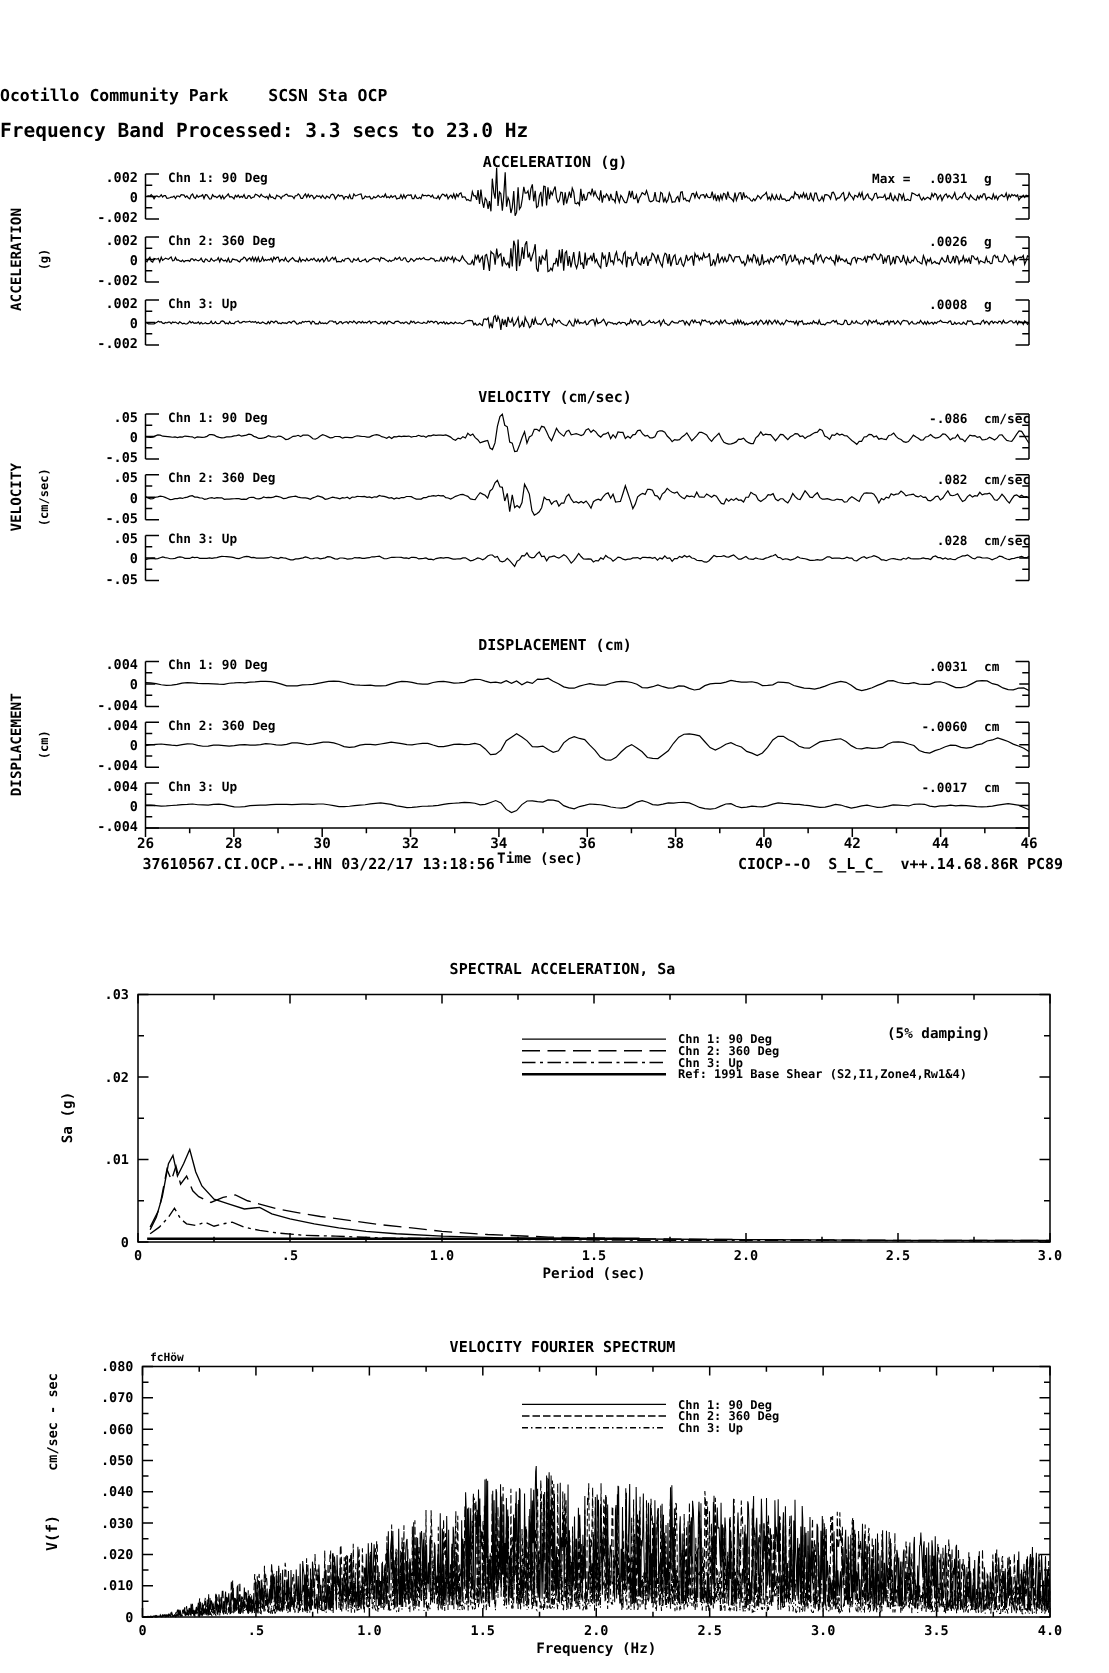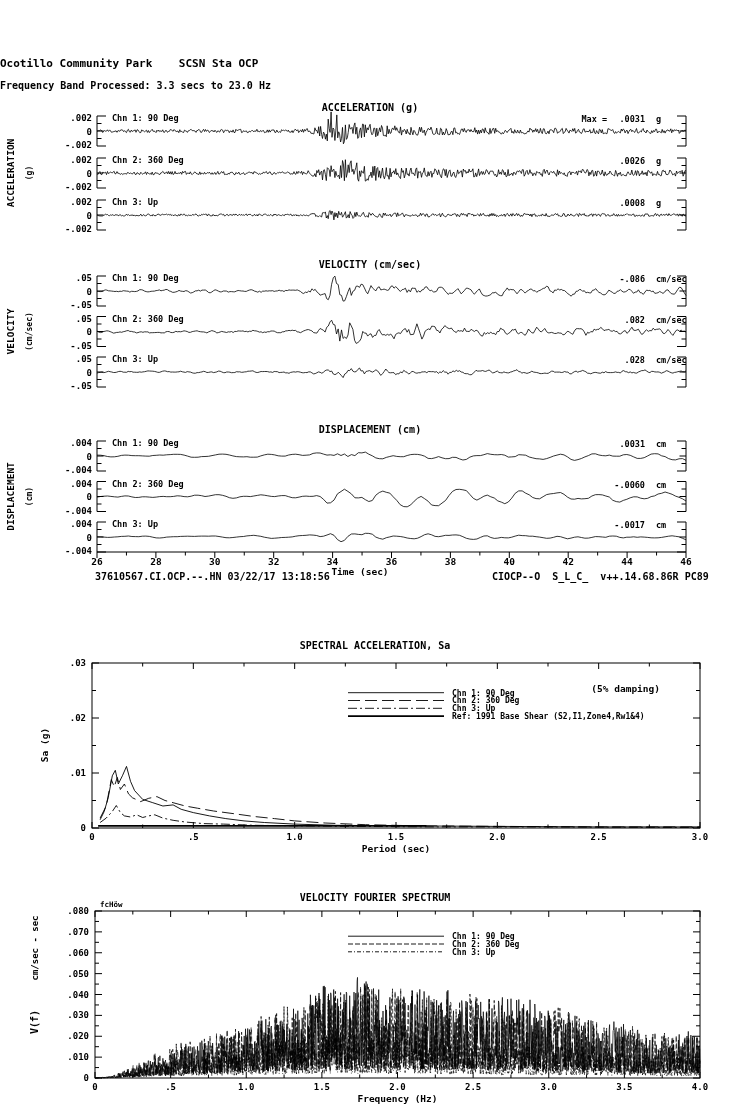--- a/index.html
+++ b/index.html
@@ -1,21 +1,21 @@
 <!DOCTYPE html>
 <html><head>
 <meta charset="utf-8">
 <style>
   html,body{margin:0;padding:0;background:#ffffff;}
   #page{position:relative;width:739px;height:1115px;background:#ffffff;overflow:hidden;
         font-family:"DejaVu Sans Mono", monospace;color:#000;}
   .hline{position:absolute;left:0;width:739px;text-align:left;font-weight:bold;white-space:pre;}
   .h1{top:57px;font-size:11px;}
   .h2{top:68px;font-size:11px;}
-  .h3{top:80px;font-size:10px;}
+  .h3{top:80px;font-size:13px;}
   .h4{top:89px;font-size:8.5px;}
   .ftr{position:absolute;top:571px;font-size:10px;font-weight:bold;white-space:pre;}
   .ftr-l{left:95px;}
   .ftr-r{left:478px;margin-left:14px;}
   svg{position:absolute;left:0;}
   svg text{font-family:"DejaVu Sans Mono", monospace;font-weight:bold;fill:#000;}
 </style>
 </head>
 <body>
 

